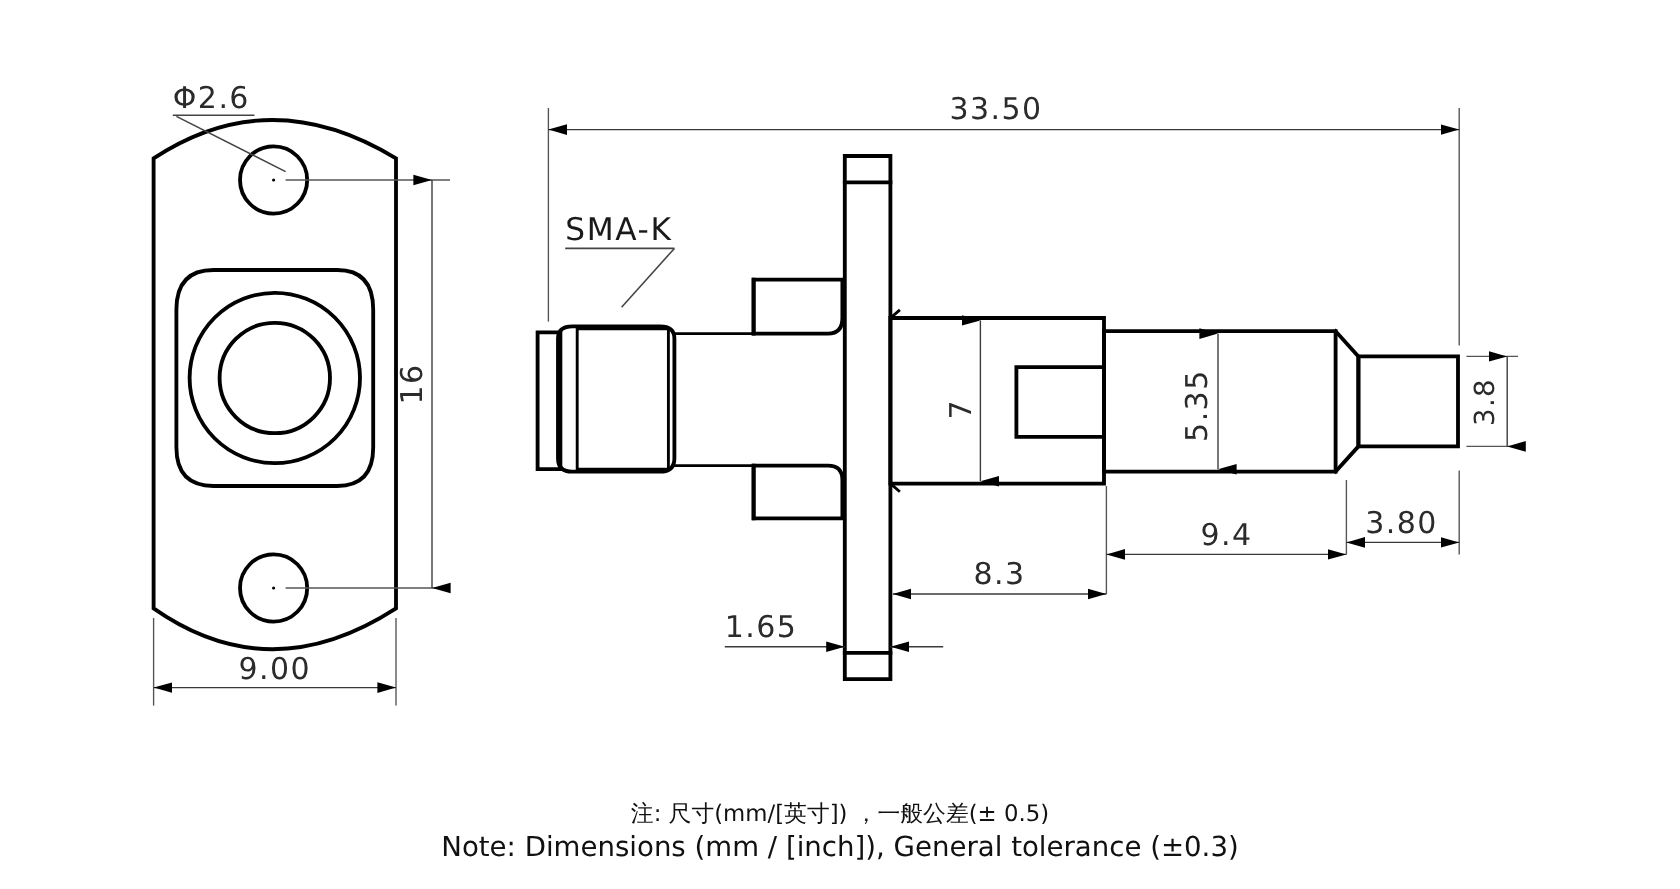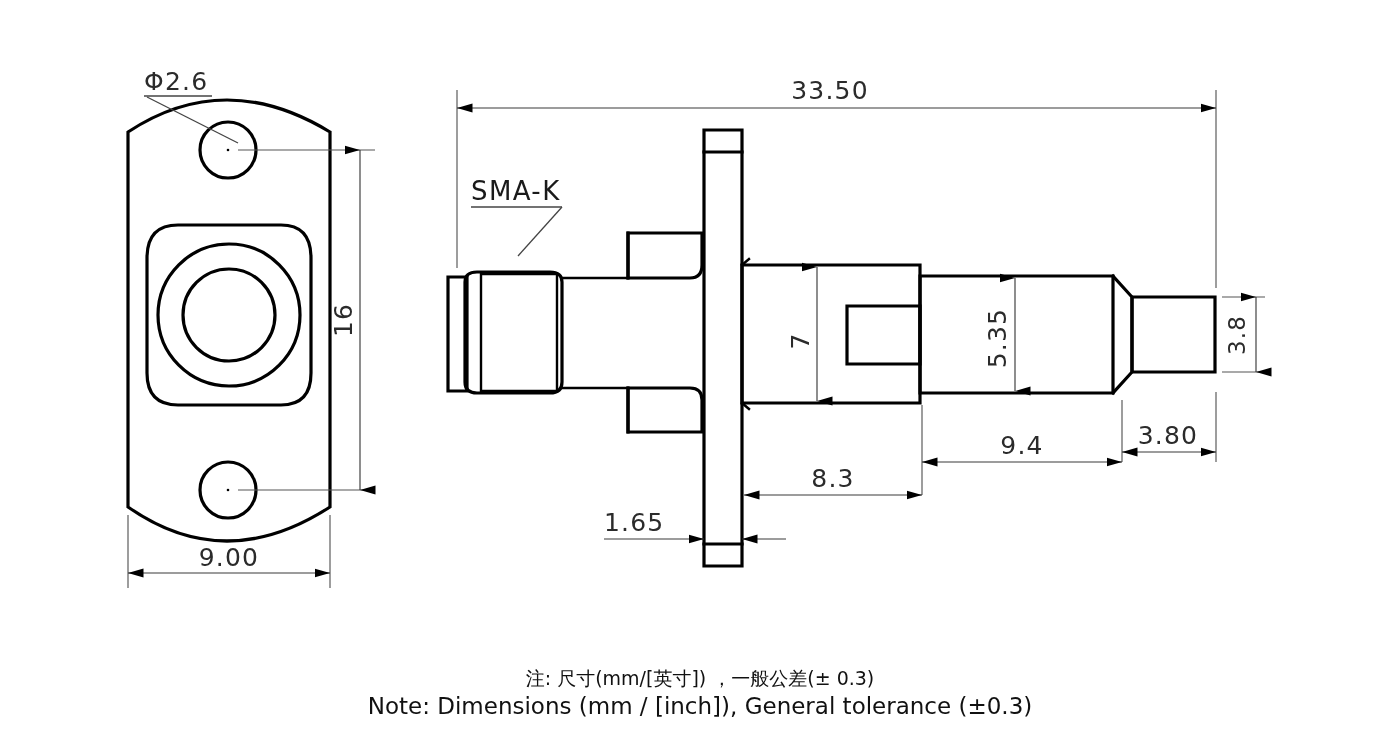--- a/index.html
+++ b/index.html
@@ -247,15 +247,15 @@
 
     <line class="dimline" x1="604" y1="539" x2="704" y2="539" marker-end="url(#arrowR)"></line>
     <line class="dimline" x1="786" y1="539" x2="742" y2="539" marker-end="url(#arrowR)"></line>
     <text class="dimtext" x="604" y="531" text-anchor="start">1.65</text>
   </g>
 
 </svg>
 </div>
 
 <div class="notes">
-  <div class="note-line-cn">注: 尺寸(mm/[英寸]) ，一般公差(± 0.3)</div>
+  <div class="note-line-cn">注: 尺寸(mm/[英寸]) ，一般公差(± 0.5)</div>
   <div class="note-line-en">Note: Dimensions (mm / [inch]), General tolerance (±0.3)</div>
 </div>
 
 </body></html>

